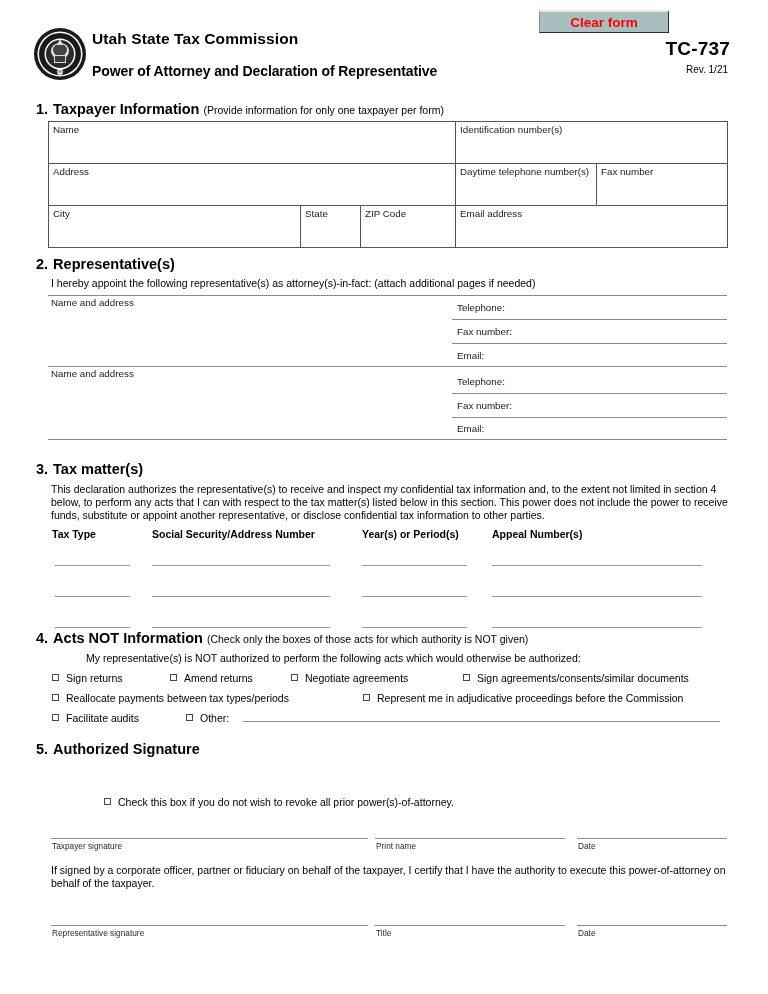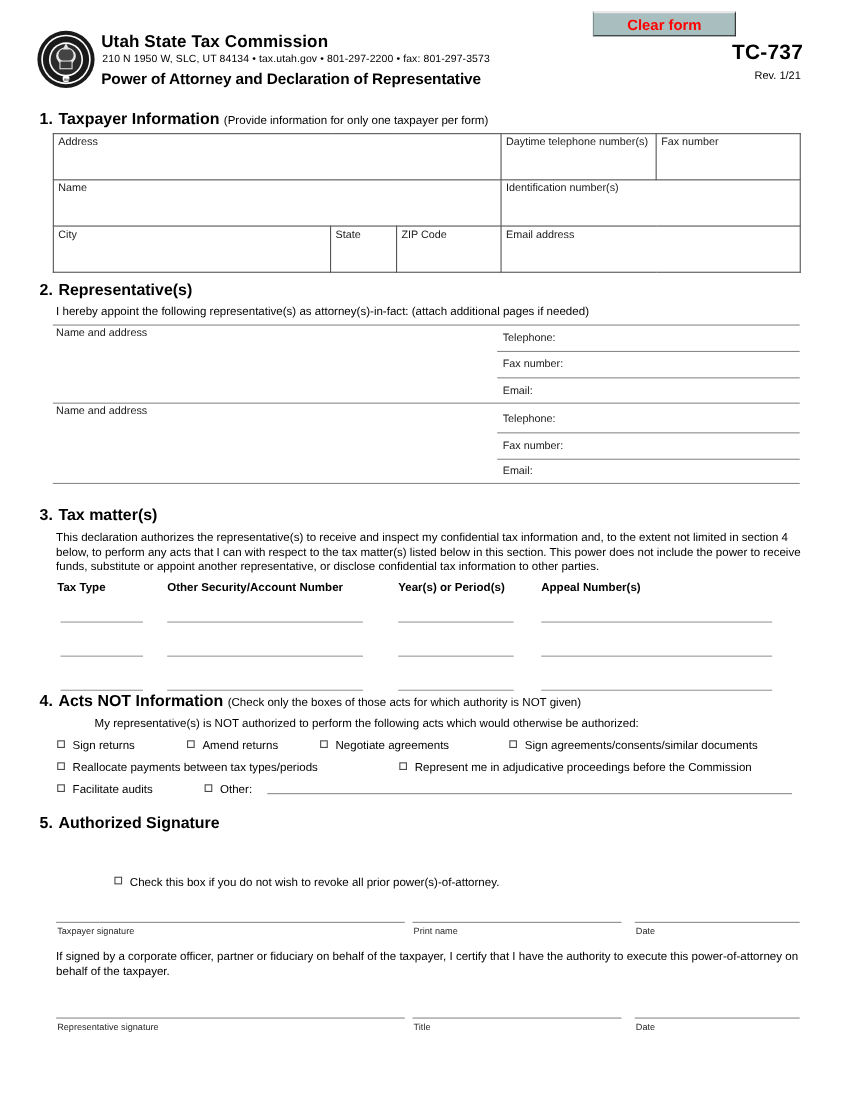--- a/index.html
+++ b/index.html
@@ -200,48 +200,47 @@
         <ellipse cx="27" cy="23" rx="7" ry="6.2" fill="#444"></ellipse>
         <rect x="21" y="28" width="12" height="8" fill="#ddd"></rect>
         <rect x="22" y="29" width="10" height="6" fill="#3a3a3a"></rect>
         <path d="M27 12 L30 18 L24 18 Z" fill="#e0e0e0"></path>
         <circle cx="27" cy="44.5" r="3.2" fill="#ffffff"></circle>
         <text x="27" y="46.2" font-size="3.4" fill="#111" text-anchor="middle" font-family="Liberation Sans, sans-serif">1896</text>
       </svg>
     </div>
 
     <div class="org-name">Utah State Tax Commission</div>
-    <div class="org-contact">210 N 1950 W, SLC, UT 84134  •  tax.utah.gov  •  801-297-2200  •  fax: 801-297-3573</div>
     <div class="form-title">Power of Attorney and Declaration of Representative</div>
     <div class="form-code">TC-737</div>
     <div class="form-rev">Rev. 1/21</div>
     <div class="clear-form-btn">Clear form</div>
   </div>
 
   <div class="section-head" style="left:36px; top:101px;">
     <span class="num">1.</span><span>Taxpayer Information</span><span class="sub">(Provide information for only one taxpayer per form)</span>
   </div>
 
   <table class="tbl1">
     <colgroup>
       <col style="width:252px">
         <col style="width:60px">
         <col style="width:95px">
         <col style="width:141px">
         <col style="width:131px">
     </colgroup>
     <tbody>
         <tr>
+      <td colspan="3">Name</td>
+      <td colspan="2">Identification number(s)</td>
+    </tr>
+    <tr>
       <td colspan="3">Address</td>
       <td>Daytime telephone number(s)</td>
       <td>Fax number</td>
-    </tr>
-    <tr>
-      <td colspan="3">Name</td>
-      <td colspan="2">Identification number(s)</td>
     </tr>
     <tr>
       <td>City</td>
       <td>State</td>
       <td>ZIP Code</td>
       <td colspan="2">Email address</td>
     </tr>
   </tbody>
     </table>
 
@@ -272,21 +271,21 @@
 
   <div class="rep-hline" style="left:48px; top:439px; width:679px;"></div>
   <div class="rep-label" style="left:457px; top:423px;">Email:</div>
 
   <div class="section-head" style="left:36px; top:461px;">
     <span class="num">3.</span><span>Tax matter(s)</span>
   </div>
   <div class="para" style="left:51px; top:483px; width:678px;">This declaration authorizes the representative(s) to receive and inspect my confidential tax information and, to the extent not limited in section 4 below, to perform any acts that I can with respect to the tax matter(s) listed below in this section. This power does not include the power to receive funds, substitute or appoint another representative, or disclose confidential tax information to other parties.</div>
 
   <div class="col-head" style="left:52px; top:528px;">Tax Type</div>
-  <div class="col-head" style="left:152px; top:528px;">Other Security/Account Number</div>
+  <div class="col-head" style="left:152px; top:528px;">Social Security/Address Number</div>
   <div class="col-head" style="left:362px; top:528px;">Year(s) or Period(s)</div>
   <div class="col-head" style="left:492px; top:528px;">Appeal Number(s)</div>
 
   <div class="rule" style="left:55px;  top:565px; width:75px;"></div>
   <div class="rule" style="left:152px; top:565px; width:178px;"></div>
   <div class="rule" style="left:362px; top:565px; width:105px;"></div>
   <div class="rule" style="left:492px; top:565px; width:210px;"></div>
 
   <div class="rule" style="left:55px;  top:596px; width:75px;"></div>
   <div class="rule" style="left:152px; top:596px; width:178px;"></div>

